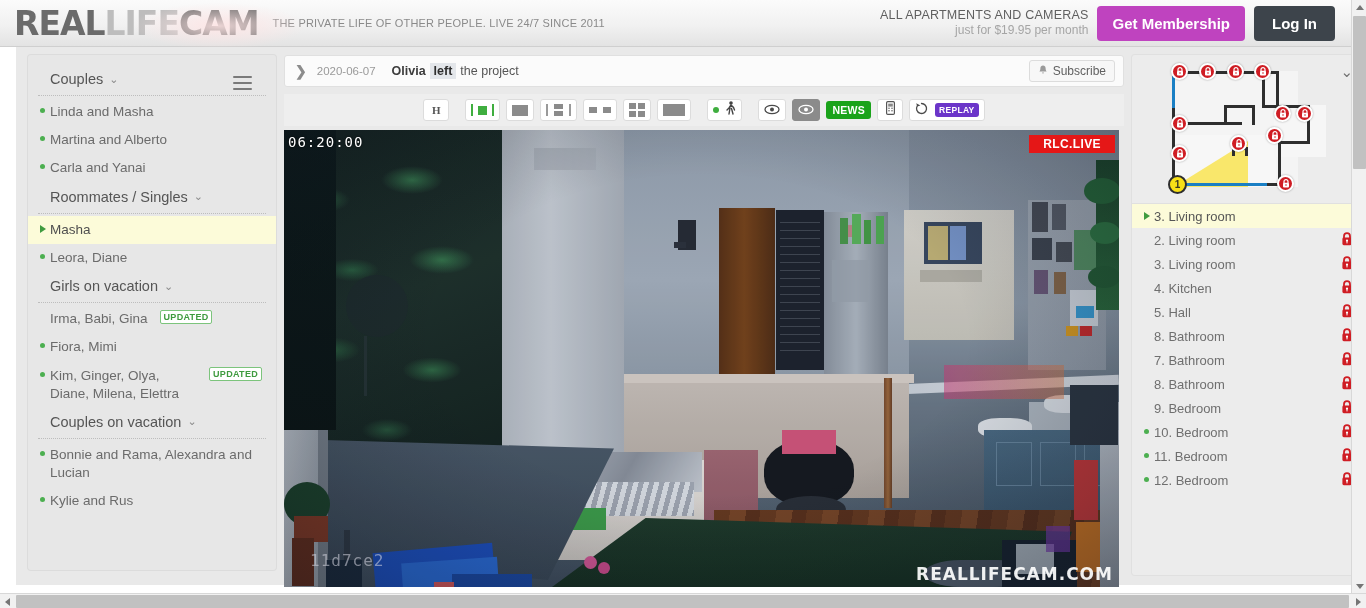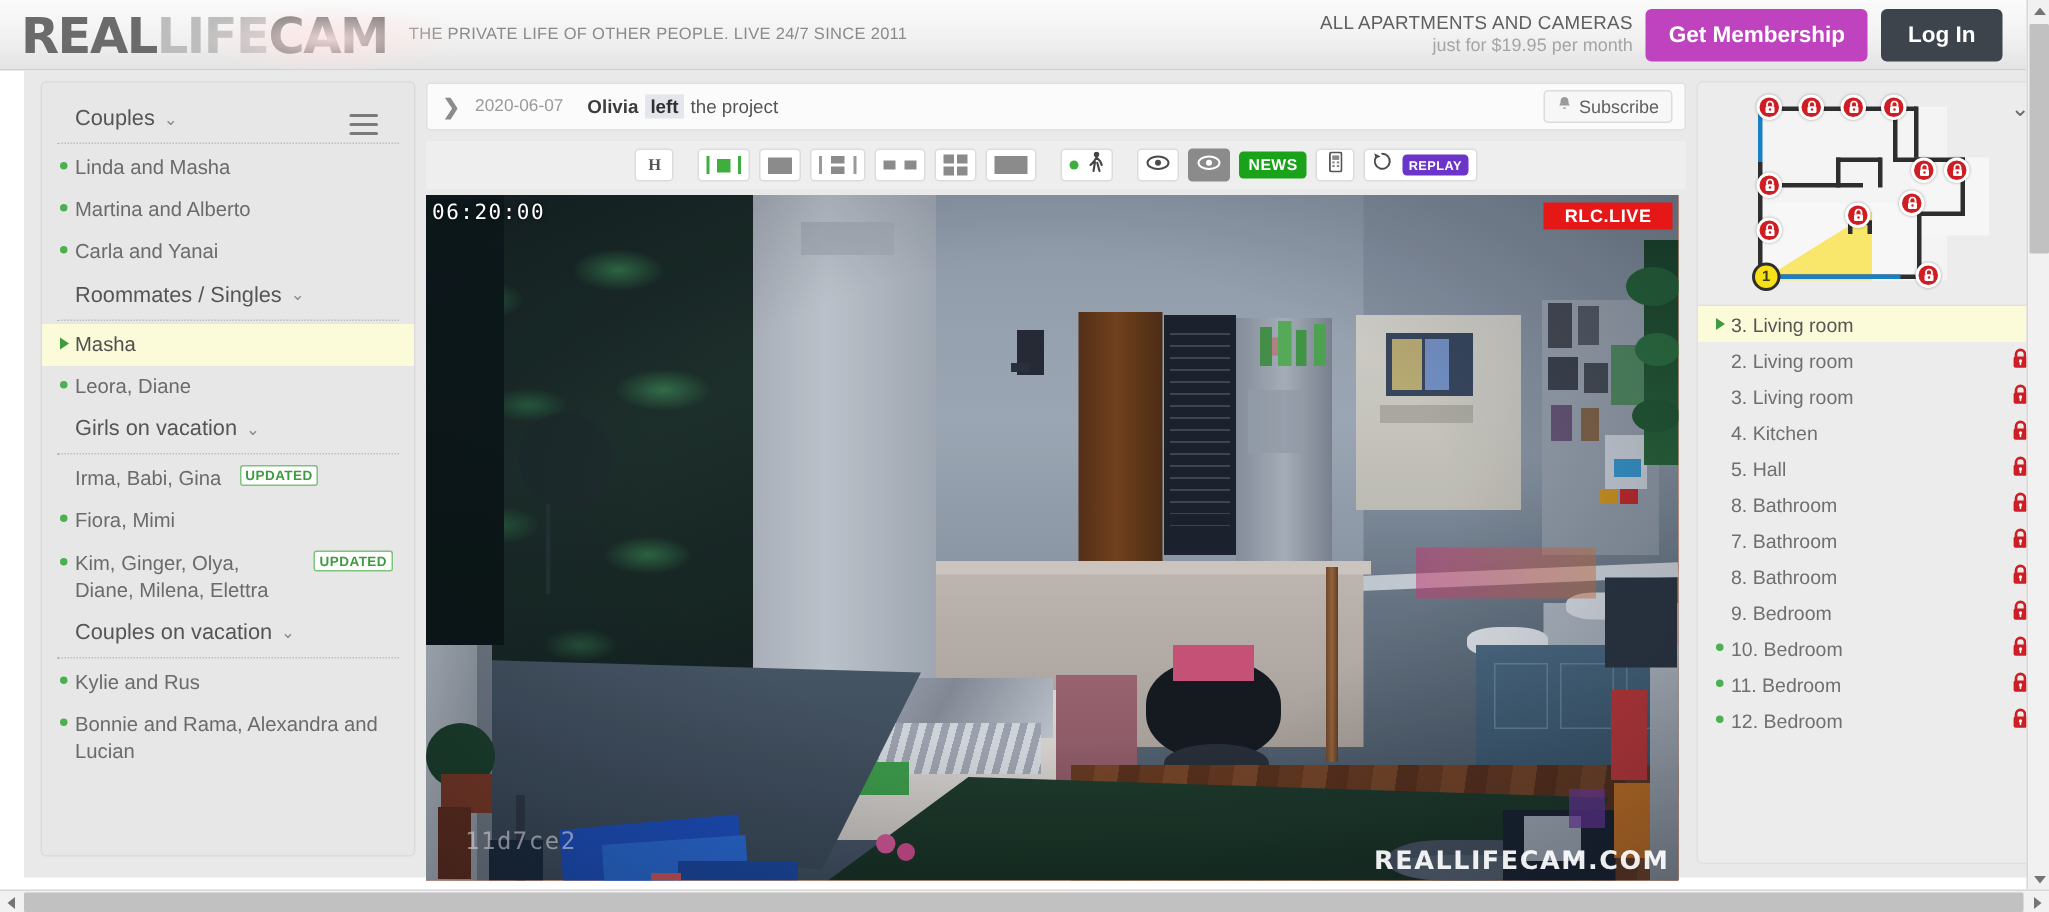--- a/index.html
+++ b/index.html
@@ -344,25 +344,25 @@
             <span class="dot"></span>
             <span>Kim, Ginger, Olya, Diane, Milena, Elettra</span>
             <span class="badge-updated">UPDATED</span>
           </div>
           <div class="group-head">
             <span>Couples on vacation</span>
             <span class="caret">⌄</span>
           </div>
           <div class="person">
             <span class="dot"></span>
+            <span>Bonnie and Rama, Alexandra and Lucian</span>
+          </div>
+          <div class="person">
+            <span class="dot"></span>
             <span>Kylie and Rus</span>
-          </div>
-          <div class="person">
-            <span class="dot"></span>
-            <span>Bonnie and Rama, Alexandra and Lucian</span>
           </div>
         </div>
     </div>
 
     <div class="center">
 
       <div class="notice-bar">
         <span class="chev">❯</span>
         <span class="date">2020-06-07</span>
         <span class="nm">Olivia</span>

